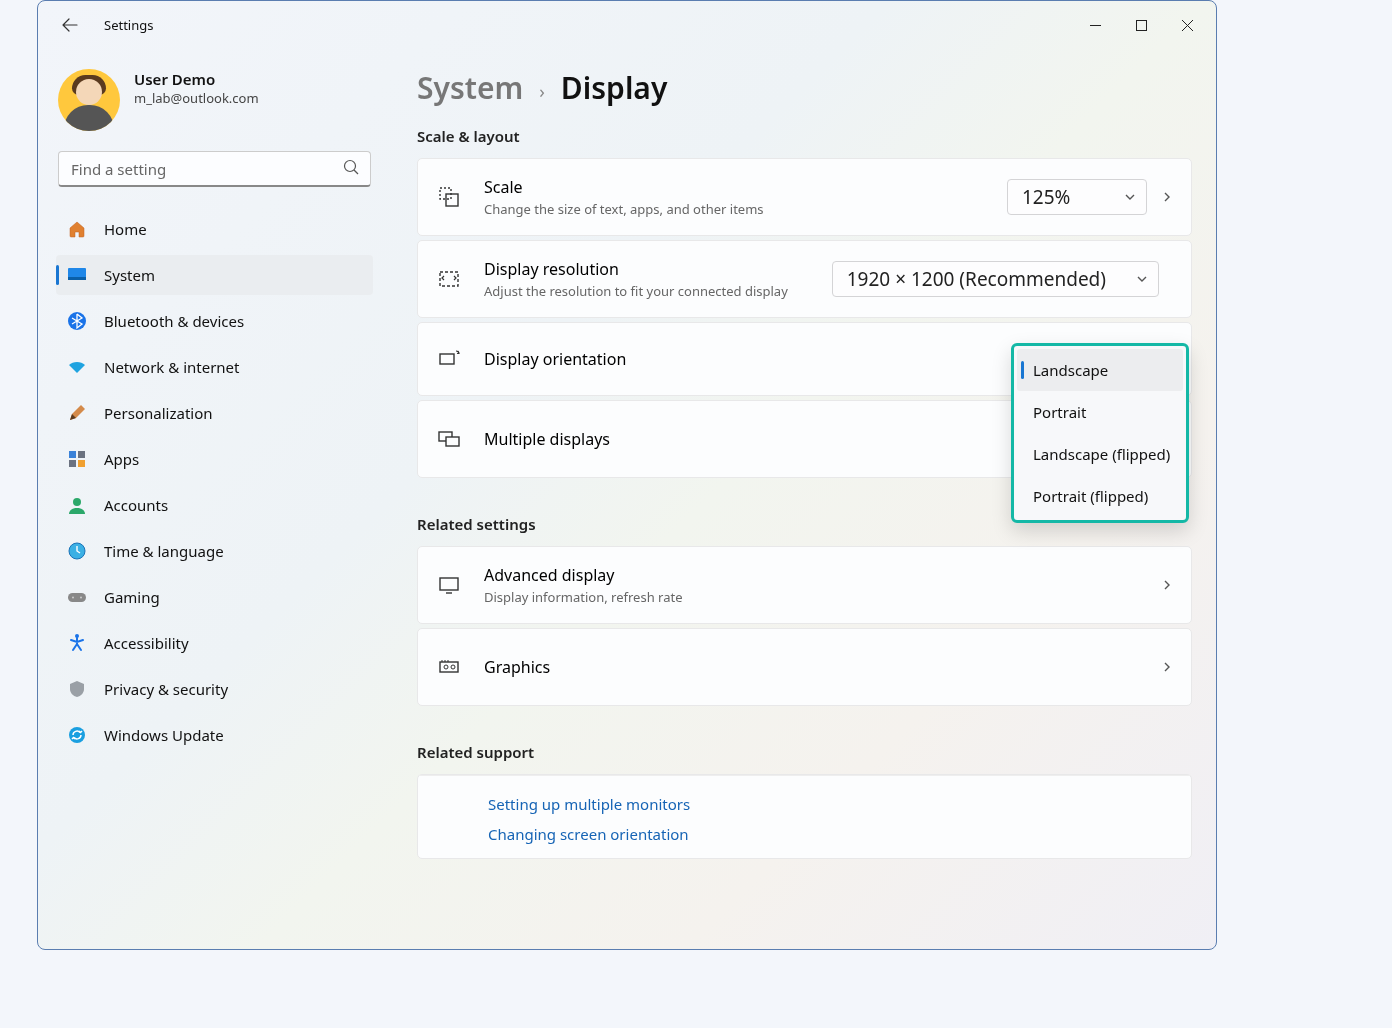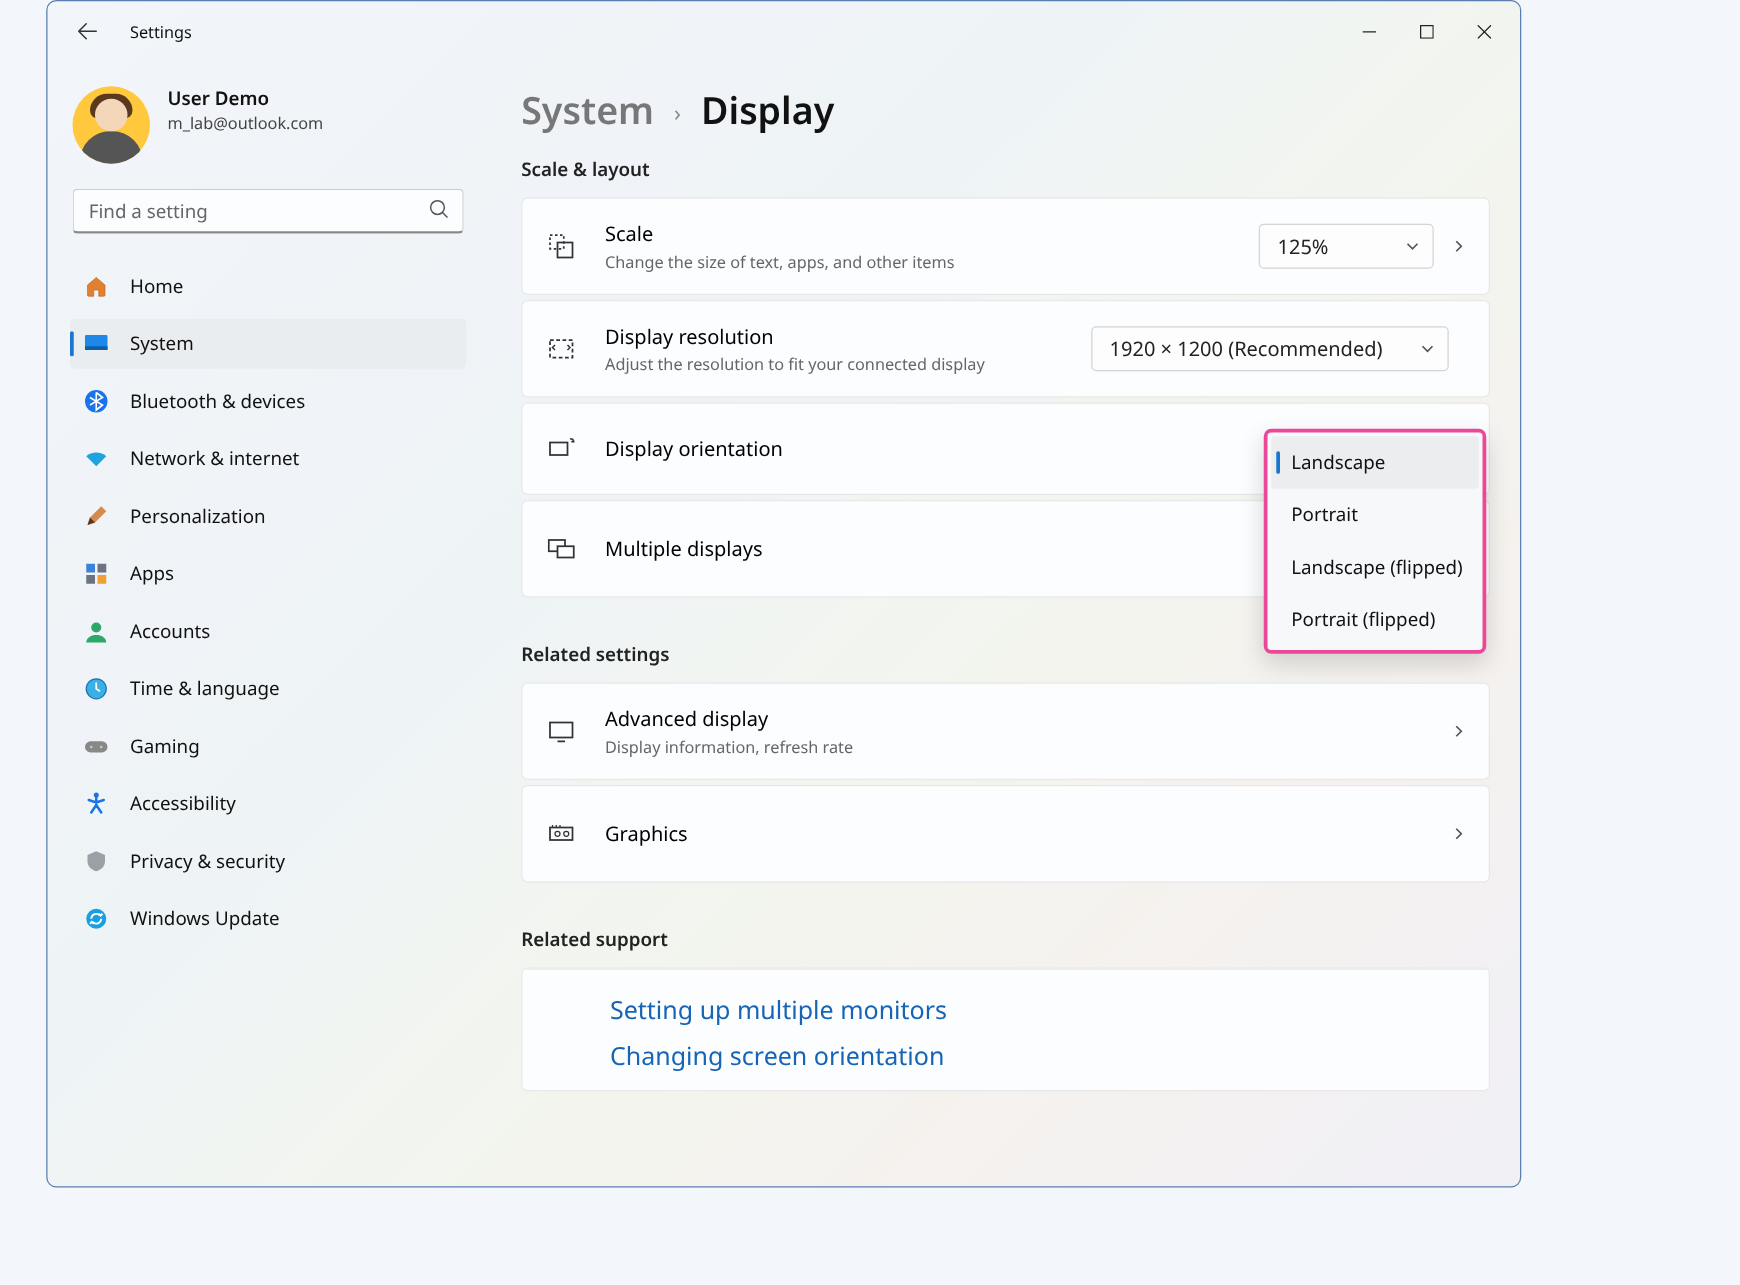--- a/index.html
+++ b/index.html
@@ -34,29 +34,29 @@
 .breadcrumb .bc1 { color:#777;}
 .breadcrumb .chev { color:#888; font-size:18px; font-weight:400; margin-top:6px;}
 .breadcrumb .bc2 { color:#111;}
 .section-title { font-size:15px; font-weight:600; color:#222; margin-top:18px; margin-bottom:12px;}
 .card { background:#fcfdfe; border:1px solid #e8e8e9; border-radius:5px; margin-bottom:4px; display:flex; align-items:center; padding: 0 18px; min-height:78px; position:relative;}
 .card + .card { margin-top:4px;}
 .cicon { width:26px; height:26px; display:flex; align-items:center; justify-content:center; color:#333; margin-right:22px;}
 .ctext { flex:1; display:flex; flex-direction:column; justify-content:center;}
 .ct-title { font-size:16px; color:#000000;}
 .ct-sub { font-size:13px; color:#666; margin-top:2px;}
-.select { height:36px; min-width:140px; border:1px solid #d4d4d6; background:#fdfdfe; border-radius:4px; display:flex; align-items:center; justify-content:space-between; padding: 0 10px 0 14px; font-size:16px; color:#222; margin-right:14px; gap:30px;}
+.select { height:36px; min-width:140px; border:1px solid #d4d4d6; background:#fdfdfe; border-radius:4px; display:flex; align-items:center; justify-content:space-between; padding: 0 10px 0 14px; font-size:19px; color:#222; margin-right:14px; gap:30px;}
 .select.wide{min-width:252px;}
 .arrow-right { color:#555; font-size:14px;}
 .chevup{ color:#555;}
-.dropdown { position:absolute; top:20px; right:2px; width:178px; background:#f7f8fa; border:3px solid #ec4899; border-radius:6px; box-shadow:0 8px 20px rgba(0,0,0,.15); z-index:10; padding:3px;}
+.dropdown { position:absolute; top:20px; right:2px; width:178px; background:#f7f8fa; border:3px solid #14b8a6; border-radius:6px; box-shadow:0 8px 20px rgba(0,0,0,.15); z-index:10; padding:3px;}
 .ditem { height:42px; display:flex; align-items:center; padding-left:16px; font-size:15px; color:#111; border-radius:3px;}
 .ditem.active{ background:#ecedef; position:relative;}
 .ditem.active::before{content:""; position:absolute; left:4px; top:12px; width:3px; height:18px; background:#1976d2; border-radius:2px;}
-.link { color:#1664b5; font-size:20px; display:block;}
+.link { color:#1664b5; font-size:15px; display:block;}
 .help-links { padding-left:70px; display:flex; flex-direction:column; gap:10px;}
 .card.help{flex-direction:column; align-items:stretch; padding:0; min-height:auto;}
 .help-head{display:flex; align-items:center; padding:0 18px; min-height:78px;}
 svg{display:block;}
 </style>
 </head>
 <body>
 
 <div class="window">
   <div class="titlebar">

